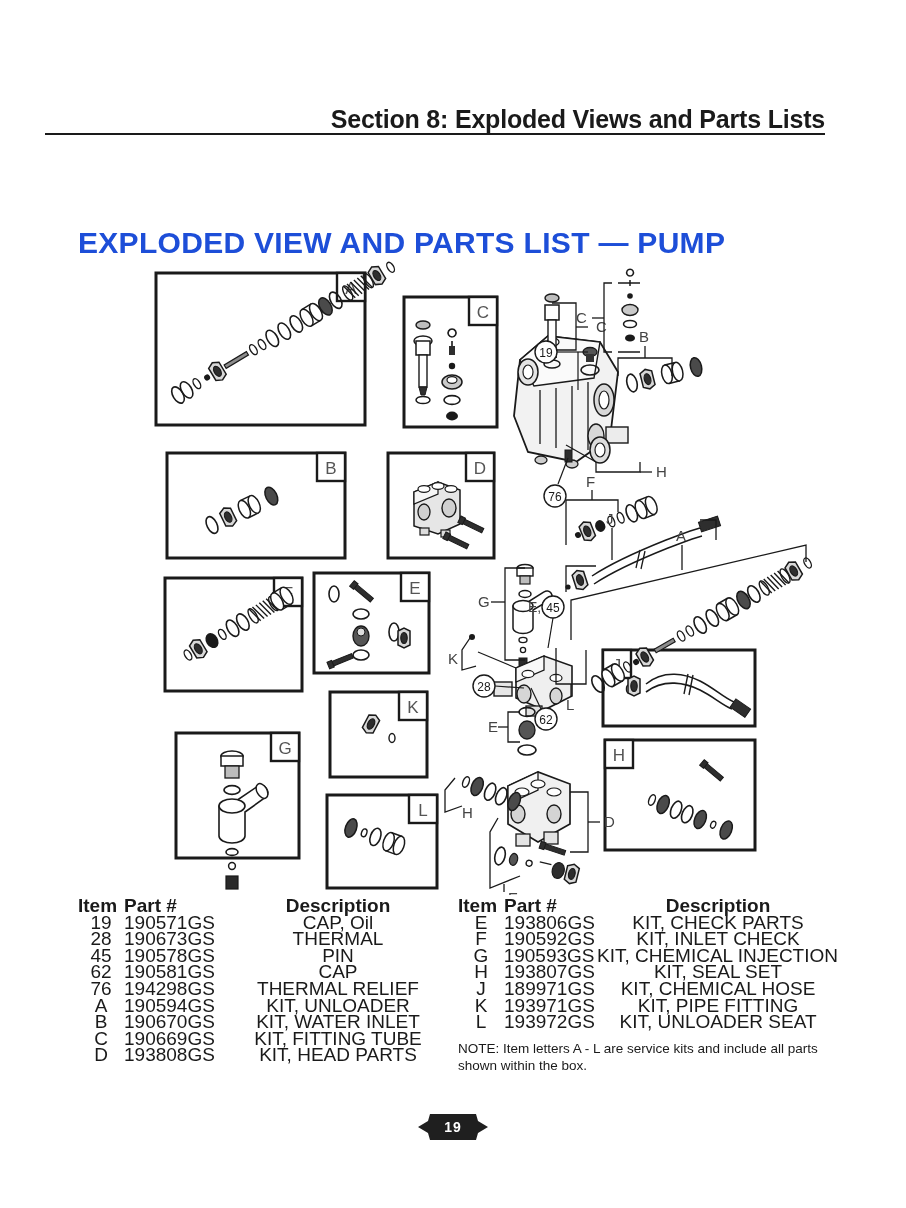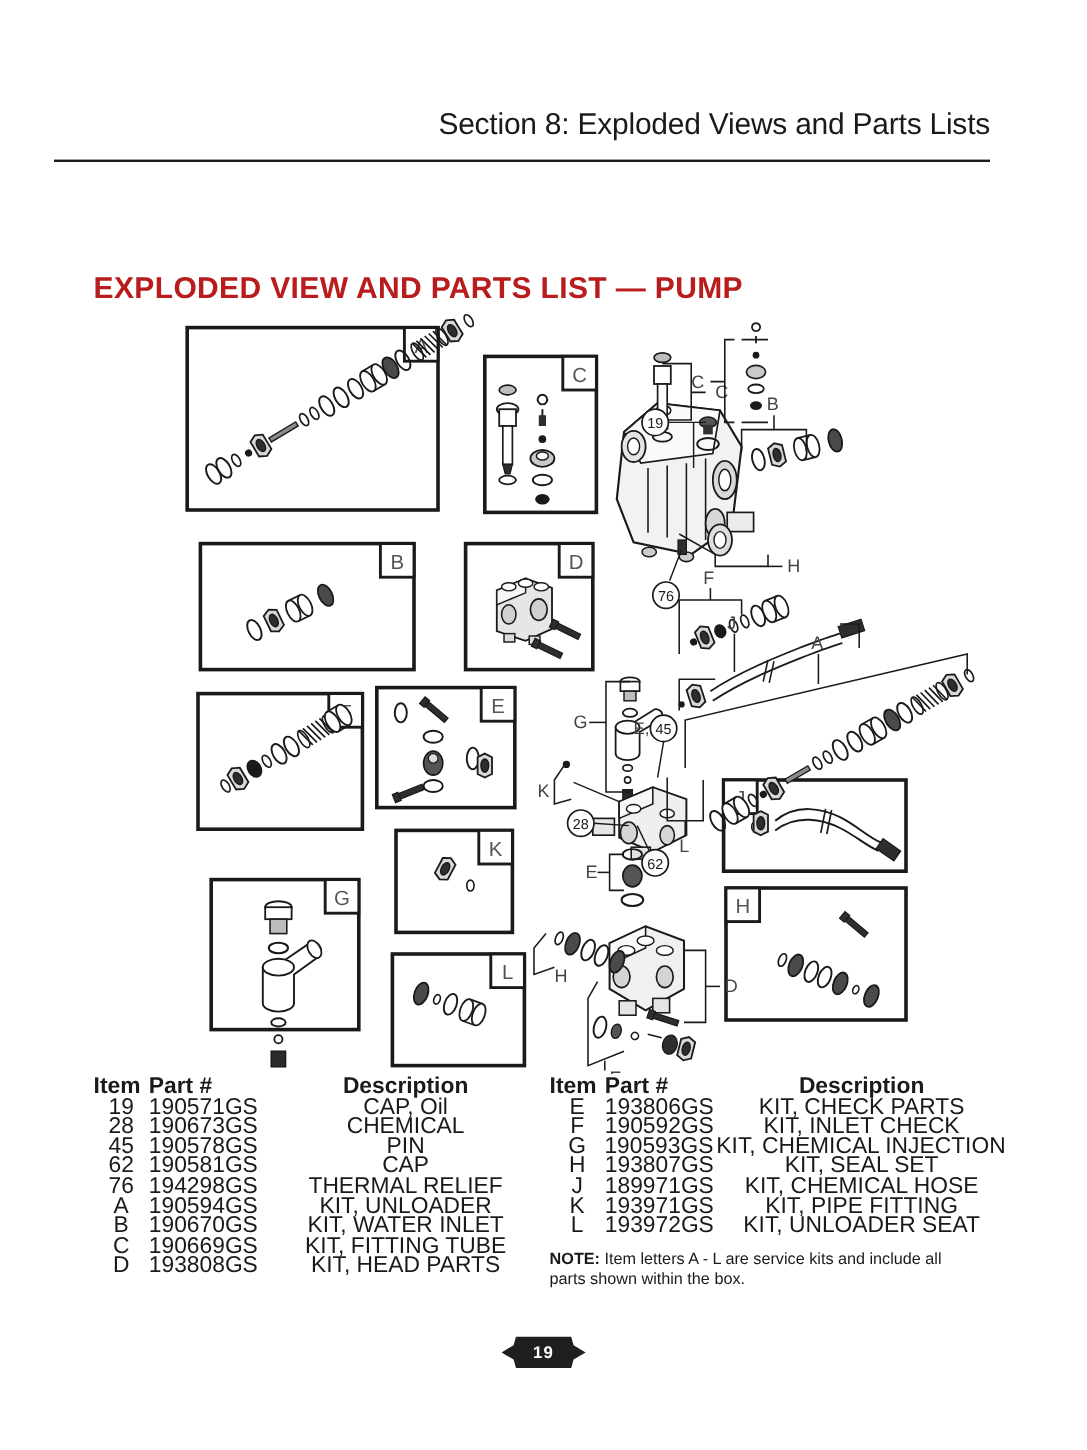--- a/index.html
+++ b/index.html
@@ -5,34 +5,34 @@
   html,body{margin:0;padding:0;}
   body{
     width:906px;height:1208px;background:#ffffff;
     font-family:"Liberation Sans", sans-serif;
     color:#1a1a1a;position:relative;overflow:hidden;
   }
   .page{position:relative;width:906px;height:1208px;}
 
   
   .hdr-title{
-    position:absolute;left:45px;top:90px;width:780px;
-    text-align:right;font-size:25px;font-weight:normal;
+    position:absolute;left:45px;top:105px;width:780px;
+    text-align:right;font-size:25px;font-weight:bold;
     letter-spacing:-0.2px;color:#1a1a1a;
   }
   .hdr-rule{
     position:absolute;left:45px;top:133px;width:780px;height:2px;
     background:#1a1a1a;
   }
 
   
   .sect-heading{
     position:absolute;left:78px;top:226px;
-    font-size:25px;font-weight:bold;letter-spacing:0.3px;
-    color:#b91c1c;white-space:nowrap;
+    font-size:30px;font-weight:bold;letter-spacing:0.3px;
+    color:#1d4ed8;white-space:nowrap;
   }
 
   
   .stage{position:absolute;left:0;top:255px;width:906px;height:640px;}
   .stage svg{display:block;}
 
   
   .tbl{position:absolute;font-size:19px;line-height:16.6px;color:#1a1a1a;}
   .tbl.left{left:78px;top:898px;width:380px;}
   .tbl.right{left:458px;top:898px;width:380px;}
@@ -41,21 +41,21 @@
   .c-item{width:46px;text-align:center;}
   .c-part{width:94px;text-align:left;}
   .c-desc{flex:1;text-align:center;}
   .thead .c-item{text-align:left;}
 
   
   .note{
     position:absolute;left:458px;top:1040px;width:360px;
     font-size:13.5px;line-height:17px;color:#1a1a1a;
   }
-  .note b{font-weight:bold;}
+  .note b{font-weight:normal;}
 
   
   .pagenum{
     position:absolute;left:416px;top:1112px;width:74px;height:30px;
   }
   .pagenum .lbl{
     position:absolute;left:0;top:0;width:74px;height:30px;
     display:flex;align-items:center;justify-content:center;
     color:#ffffff;font-size:14px;font-weight:bold;letter-spacing:1px;
   }
@@ -641,21 +641,21 @@
       <div class="c-desc">Description</div>
     </div>
     <div class="trow">
       <div class="c-item">19</div>
       <div class="c-part">190571GS</div>
       <div class="c-desc">CAP, Oil</div>
     </div>
     <div class="trow">
       <div class="c-item">28</div>
       <div class="c-part">190673GS</div>
-      <div class="c-desc">CHEMICAL</div>
+      <div class="c-desc">THERMAL</div>
     </div>
     <div class="trow">
       <div class="c-item">45</div>
       <div class="c-part">190578GS</div>
       <div class="c-desc">PIN</div>
     </div>
     <div class="trow">
       <div class="c-item">62</div>
       <div class="c-part">190581GS</div>
       <div class="c-desc">CAP</div>

